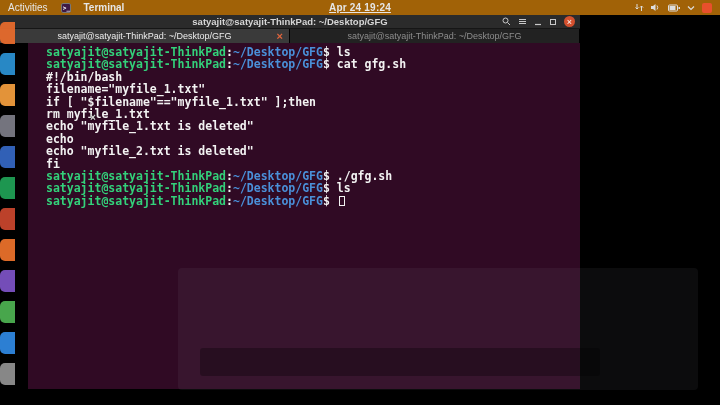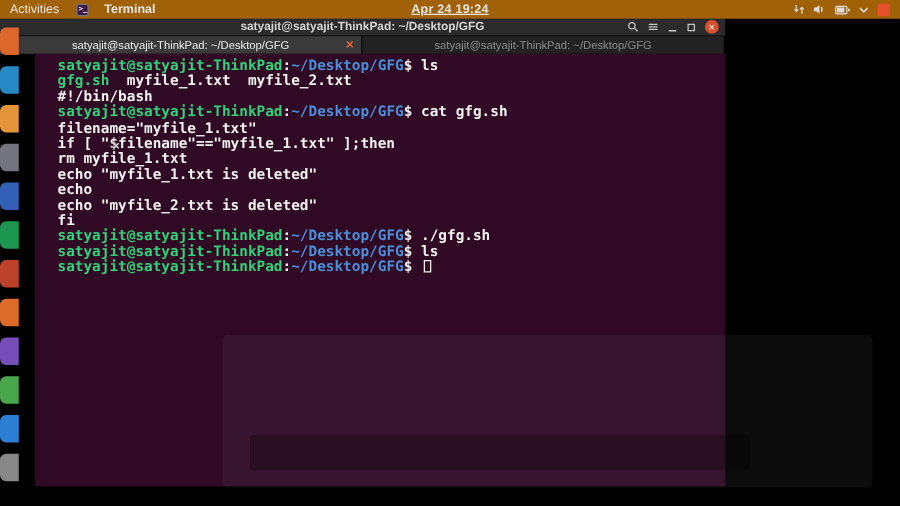--- a/index.html
+++ b/index.html
@@ -194,23 +194,22 @@
         </div>
         <div class="tab inactive">
           <span>satyajit@satyajit-ThinkPad: ~/Desktop/GFG</span>
         </div>
       </div>
 
     <div class="term" id="term">
       <div class="ghost-a"></div>
       <div class="ghost-b"></div>
     <div class="tline"><span class="c-green">satyajit@satyajit-ThinkPad</span><span class="c-white">:</span><span class="c-blue">~/Desktop/GFG</span><span class="c-white">$ </span><span class="c-white">ls</span></div>
-        <div class="tline"><span class="c-green">gfg.sh</span><span class="c-white">  myfile_1.txt  myfile_2.txt</span></div>
+        <div class="tline"><span class="c-green">satyajit@satyajit-ThinkPad</span><span class="c-white">:</span><span class="c-blue">~/Desktop/GFG</span><span class="c-white">$ </span><span class="c-white">cat gfg.sh</span></div>
         <div class="tline"><span class="c-white">#!/bin/bash</span></div>
-        <div class="tline"><span class="c-green">satyajit@satyajit-ThinkPad</span><span class="c-white">:</span><span class="c-blue">~/Desktop/GFG</span><span class="c-white">$ </span><span class="c-white">cat gfg.sh</span></div>
         <div class="tline"><span class="c-white">filename="myfile_1.txt"</span></div>
         <div class="tline"><span class="c-white">if [ "$filename"=="myfile_1.txt" ];then</span></div>
         <div class="tline"><span class="c-white">rm myfile_1.txt</span></div>
         <div class="tline"><span class="c-white">echo "myfile_1.txt is deleted"</span></div>
         <div class="tline"><span class="c-white">echo</span></div>
         <div class="tline"><span class="c-white">echo "myfile_2.txt is deleted"</span></div>
         <div class="tline"><span class="c-white">fi</span></div>
         <div class="tline"><span class="c-green">satyajit@satyajit-ThinkPad</span><span class="c-white">:</span><span class="c-blue">~/Desktop/GFG</span><span class="c-white">$ </span><span class="c-white">./gfg.sh</span></div>
         <div class="tline"><span class="c-green">satyajit@satyajit-ThinkPad</span><span class="c-white">:</span><span class="c-blue">~/Desktop/GFG</span><span class="c-white">$ </span><span class="c-white">ls</span></div>
         <div class="tline"><span class="c-green">satyajit@satyajit-ThinkPad</span><span class="c-white">:</span><span class="c-blue">~/Desktop/GFG</span><span class="c-white">$ </span><span class="block-cursor"></span></div>

